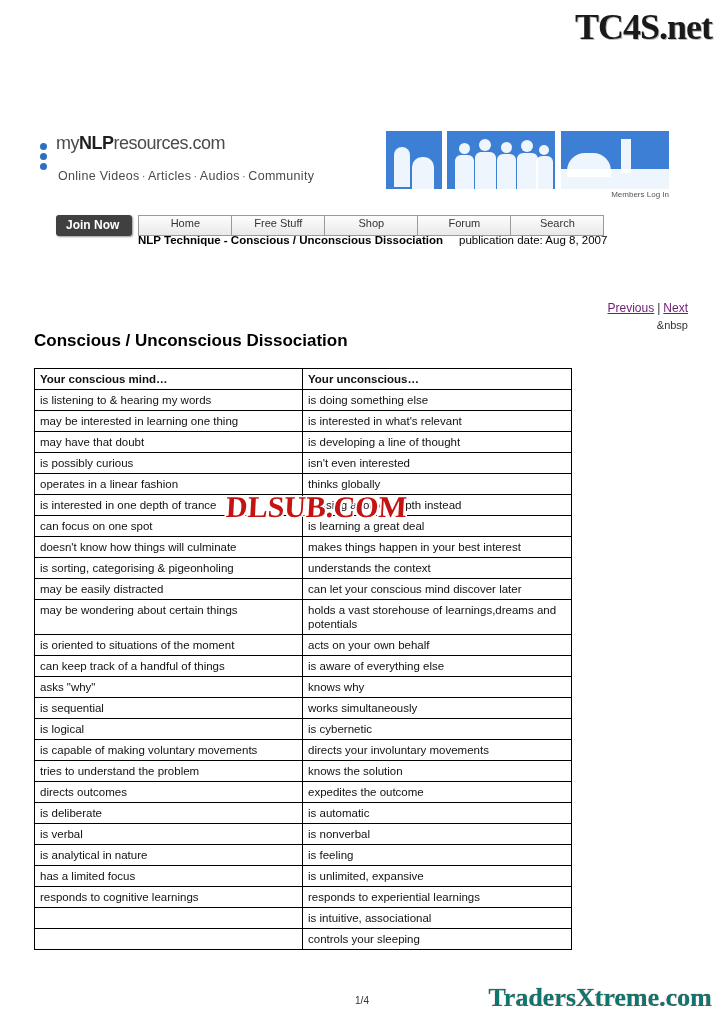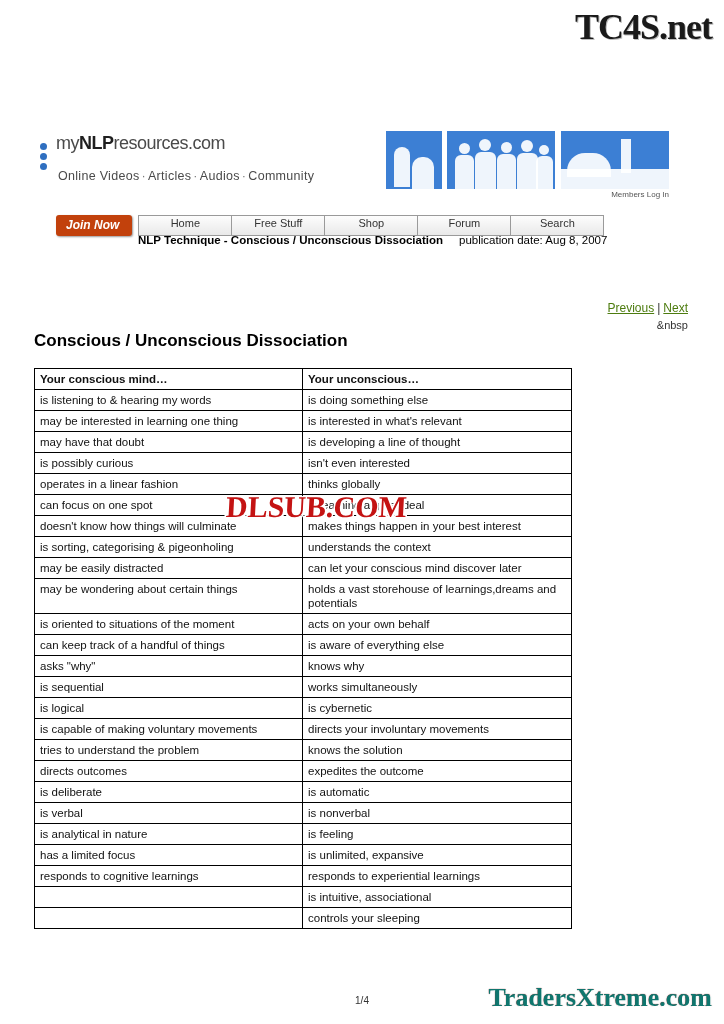--- a/index.html
+++ b/index.html
@@ -130,25 +130,24 @@
   
   .nav {
     position: absolute;
     left: 56px;
     top: 215px;
     height: 21px;
     display: flex;
     align-items: stretch;
   }
   .nav .join {
-    background: #c2410c;
+    background: #404040;
     color: #fff;
     font-size: 12px;
     font-weight: bold;
-    font-style: italic;
     padding: 3px 13px 3px 10px;
     border-radius: 3px;
     line-height: 15px;
     box-shadow: 1px 1px 2px rgba(0,0,0,.4);
   }
   .nav .tab {
     border: 1px solid #9a9a9a;
     border-left: none;
     background: linear-gradient(#fdfdfd, #e9e9e9);
     font-size: 11px;
@@ -174,21 +173,21 @@
 
   
   .pagelinks {
     position: absolute;
     right: 36px;
     top: 301px;
     font-size: 12px;
     text-align: right;
   }
   .pagelinks a {
-    color: #4d7c0f;
+    color: #701a75;
     text-decoration: underline;
   }
   .pagelinks .sep { color: #333; padding: 0 3px; }
   .nbsp {
     position: absolute;
     right: 36px;
     top: 319px;
     font-size: 11px;
     color: #333;
   }
@@ -360,20 +359,24 @@
         </tr>
         <tr>
           <td class="left">is possibly curious</td>
           <td class="right">isn't even interested</td>
         </tr>
         <tr>
           <td class="left">operates in a linear fashion</td>
           <td class="right">thinks globally</td>
         </tr>
         <tr>
+          <td class="left">is interested in one depth of trance</td>
+          <td class="right">is using another depth instead</td>
+        </tr>
+        <tr>
           <td class="left">can focus on one spot</td>
           <td class="right">is learning a great deal</td>
         </tr>
         <tr>
           <td class="left">doesn't know how things will culminate</td>
           <td class="right">makes things happen in your best interest</td>
         </tr>
         <tr>
           <td class="left">is sorting, categorising &amp; pigeonholing</td>
           <td class="right">understands the context</td>

